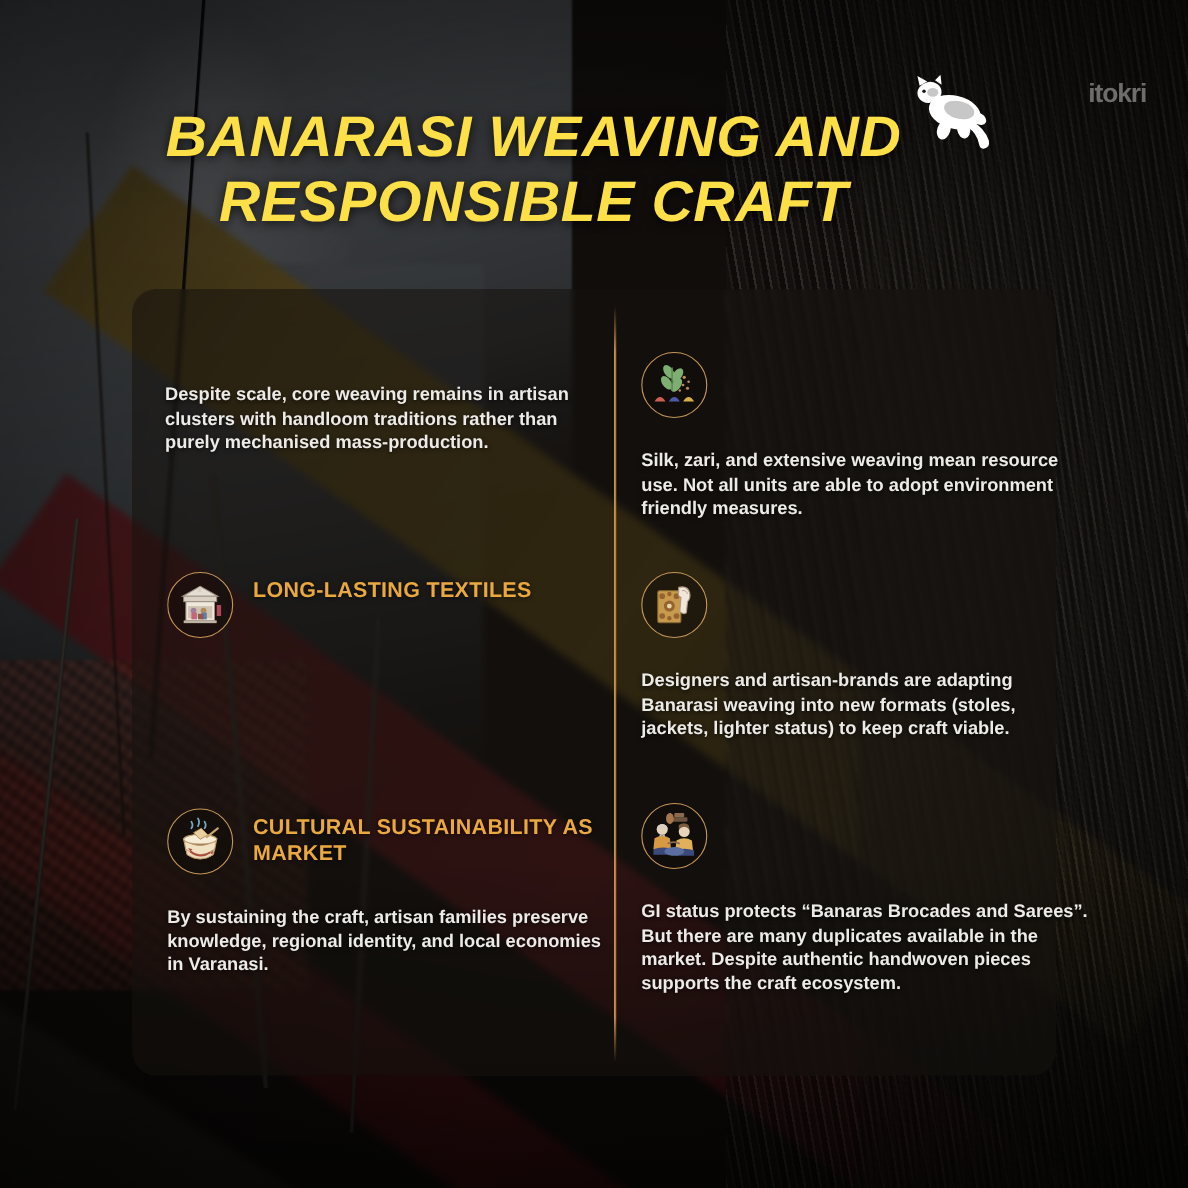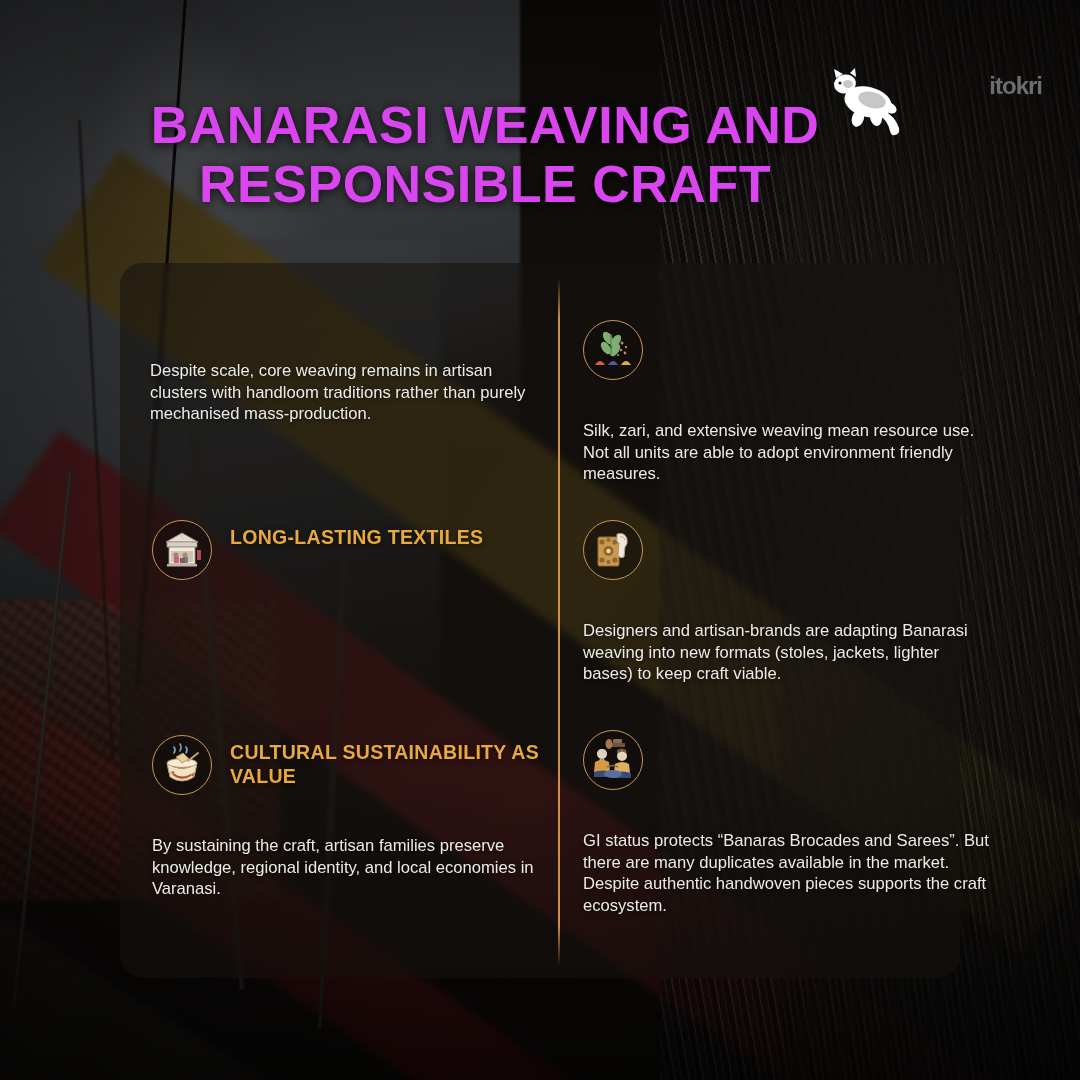--- a/index.html
+++ b/index.html
@@ -93,24 +93,25 @@
     background:
       radial-gradient(ellipse 95% 85% at 50% 45%, rgba(0,0,0,0) 35%, rgba(0,0,0,.55) 80%, rgba(0,0,0,.82) 100%),
       linear-gradient(180deg, rgba(0,0,0,.25) 0%, rgba(0,0,0,0) 18%, rgba(0,0,0,0) 72%, rgba(0,0,0,.55) 100%);
   }
   .darken { position:absolute; inset:0; background:rgba(10,8,6,.30); }
 
   
   #header { position:absolute; left:0; top:0; width:1080px; height:250px; z-index:6; }
   #title {
     position:absolute; left:70px; top:96px; width:830px;
-    text-align:center; color:#d946ef;
+    text-align:center; color:#fde047;
     font-size:52px; font-weight:bold; line-height:1.13;
     letter-spacing:.5px;
     text-shadow:0 2px 10px rgba(0,0,0,.75);
+    font-style:italic;
   }
 
   
   #logo-wrap { position:absolute; right:38px; top:38px; width:210px; height:100px; }
   #logo-text {
     position:absolute; right:0; top:34px;
     font-size:24px; font-weight:bold; color:#737373;
     letter-spacing:-1px; opacity:.95;
   }
   #logo-cat { position:absolute; right:130px; top:30px; width:84px; height:74px; }
@@ -138,21 +139,21 @@
     display:flex; align-items:center; justify-content:center;
     overflow:hidden;
   }
   .card-title {
     color:#E9A93F; font-size:19.5px; font-weight:bold;
     line-height:1.22; letter-spacing:.3px; padding-top:6px;
     text-shadow:0 1px 5px rgba(0,0,0,.6);
   }
   .card-body {
     color:#EDEBE7; font-size:16.6px; line-height:1.30;
-    margin-top:40px; text-shadow:0 1px 5px rgba(0,0,0,.75);
+    margin-top:28px; text-shadow:0 1px 5px rgba(0,0,0,.75);font-weight:bold;
   }
 </style>
 </head>
 <body>
 
 <div id="bg">
   <div class="bg-grey"></div>
   <div class="bg-grey2"></div>
   <div class="silk-a"></div>
   <div class="silk-b"></div>
@@ -267,21 +268,21 @@
             <circle cx="28" cy="36" r="2.6"></circle>
           <circle cx="21.5" cy="16" r="2"></circle>
             <circle cx="21.5" cy="38" r="2"></circle>
         </g>
         <circle cx="21.5" cy="27" r="2.2" fill="#e8d7a8"></circle>
         <path d="M30 10 q8 -2 10 5 q1 5 -2 8 l-1 10 q-3 2 -6 -1 l1 -13 q-3 -1 -2 -5 Z" fill="#f0e6da" stroke="#b09a80" stroke-width="1"></path>
         <path d="M33 13 q4 -1 5 3" fill="none" stroke="#b09a80" stroke-width=".8"></path>
       </svg>
     </div>
   </div>
-  <div class="card-body">Designers and artisan-brands are adapting Banarasi weaving into new formats (stoles, jackets, lighter bases) to keep craft viable.</div>
+  <div class="card-body">Designers and artisan-brands are adapting Banarasi weaving into new formats (stoles, jackets, lighter status) to keep craft viable.</div>
 </div>
 
 <div class="card" style="left:152px; top:735px; width:395px;">
   <div class="card-head">
     <div class="icon-circle">
       <svg viewBox="0 0 52 52" width="52" height="52">
         <g fill="none" stroke="#7ba8c4" stroke-width="1.6" stroke-linecap="round">
           <path d="M18 14 q2 -3 0 -6"></path>
           <path d="M24 12 q2 -4 0 -7"></path>
           <path d="M30 14 q2 -3 0 -6"></path>
@@ -289,21 +290,21 @@
         <path d="M11 24 q15 11 30 0 l-2 10 q-13 9 -26 0 Z" fill="#f2e2c4" stroke="#bb9a6c" stroke-width="1"></path>
         <ellipse cx="26" cy="24" rx="15" ry="4.4" fill="#f7ecd6" stroke="#bb9a6c" stroke-width="1"></ellipse>
         <path d="M20 18 l7 -4 l6 6 l-7 4 Z" fill="#e8cf9d" stroke="#b08f60" stroke-width=".9"></path>
         <line x1="32" y1="22" x2="42" y2="14" stroke="#c9a56e" stroke-width="2" stroke-linecap="round"></line>
         <path d="M13 33 q13 10 26 0 l-1 5 q-12 8 -24 0 Z" fill="#ecd9b8" stroke="#bb9a6c" stroke-width=".9"></path>
         <path d="M17 35 q9 7 18 1" fill="none" stroke="#a8503c" stroke-width="1.8"></path>
         <path d="M17 35 l-2 -3 l4 1 Z" fill="#a8503c"></path>
         <path d="M35 36 l3 -2 l-1 4 Z" fill="#a8503c"></path>
       </svg>
     </div>
-    <div class="card-title">CULTURAL SUSTAINABILITY AS VALUE</div>
+    <div class="card-title">CULTURAL SUSTAINABILITY AS MARKET</div>
   </div>
   <div class="card-body">By sustaining the craft, artisan families preserve knowledge, regional identity, and local economies in Varanasi.</div>
 </div>
 
 <div class="card" style="left:583px; top:730px; width:410px;">
   <div class="card-head">
     <div class="icon-circle">
       <svg viewBox="0 0 52 52" width="52" height="52">
         <rect x="24" y="9" width="14" height="4" rx="1" fill="#6b5340"></rect>
         <rect x="26" y="5" width="9" height="4" rx="1" fill="#8a6b4f"></rect>

